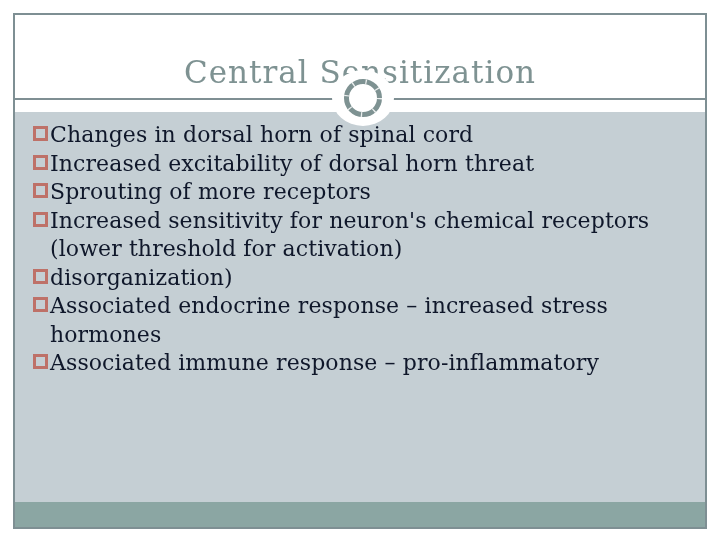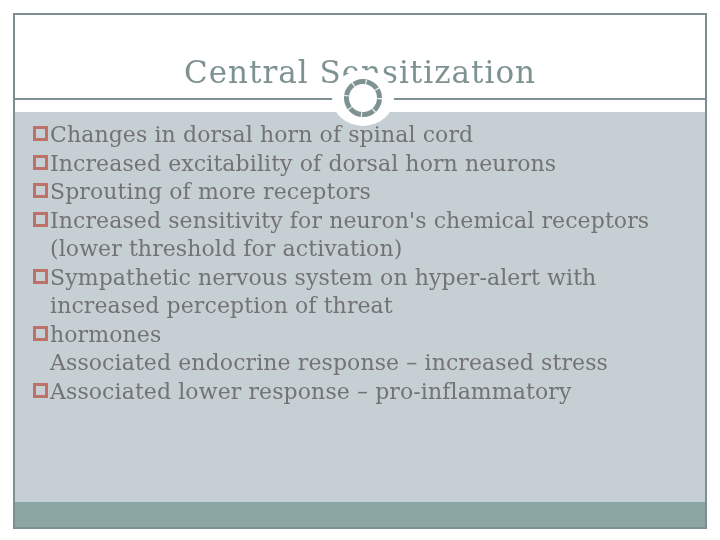--- a/index.html
+++ b/index.html
@@ -68,21 +68,21 @@
     left:0;top:5px;
     width:9px;height:9px;
     border:3px solid #BE7168;
     background:transparent;
     display:block;
   }
   .line{
     display:block;
     font-size:22px;
     line-height:28.5px;
-    color:#737373;
+    color:#0f172a;
     white-space:nowrap;
     letter-spacing:0.1px;
   }
 </style>
 </head>
 <body>
 
 <div class="slide">
   <div class="frame">
 
@@ -103,52 +103,48 @@
 
     <div class="bullet-list">
 
       <div class="bullet-item">
         <span class="bullet-square"></span>
         <span class="line">Changes in dorsal horn of spinal cord</span>
       </div>
 
       <div class="bullet-item">
         <span class="bullet-square"></span>
-        <span class="line">Increased excitability of dorsal horn neurons</span>
+        <span class="line">Increased excitability of dorsal horn threat</span>
       </div>
 
       <div class="bullet-item">
         <span class="bullet-square"></span>
         <span class="line">Sprouting of more receptors</span>
       </div>
 
       <div class="bullet-item">
         <span class="bullet-square"></span>
         <span class="line">Increased sensitivity for neuron's chemical receptors</span>
         <span class="line">(lower threshold for activation)</span>
       </div>
 
       <div class="bullet-item">
         <span class="bullet-square"></span>
+        <span class="line">disorganization)</span>
+      </div>
+
+
+      <div class="bullet-item">
+        <span class="bullet-square"></span>
+        <span class="line">Associated endocrine response – increased stress</span>
+        <span class="line">hormones</span>
       </div>
 
       <div class="bullet-item">
         <span class="bullet-square"></span>
-        <span class="line">Sympathetic nervous system on hyper-alert with</span>
-        <span class="line">increased perception of threat</span>
-      </div>
-
-      <div class="bullet-item">
-        <span class="bullet-square"></span>
-        <span class="line">hormones</span>
-        <span class="line">Associated endocrine response – increased stress</span>
-      </div>
-
-      <div class="bullet-item">
-        <span class="bullet-square"></span>
-        <span class="line">Associated lower response – pro-inflammatory</span>
+        <span class="line">Associated immune response – pro-inflammatory</span>
       </div>
 
     </div>
 
     <div class="footer-bar"></div>
   </div>
 </div>
 
 </body></html>

